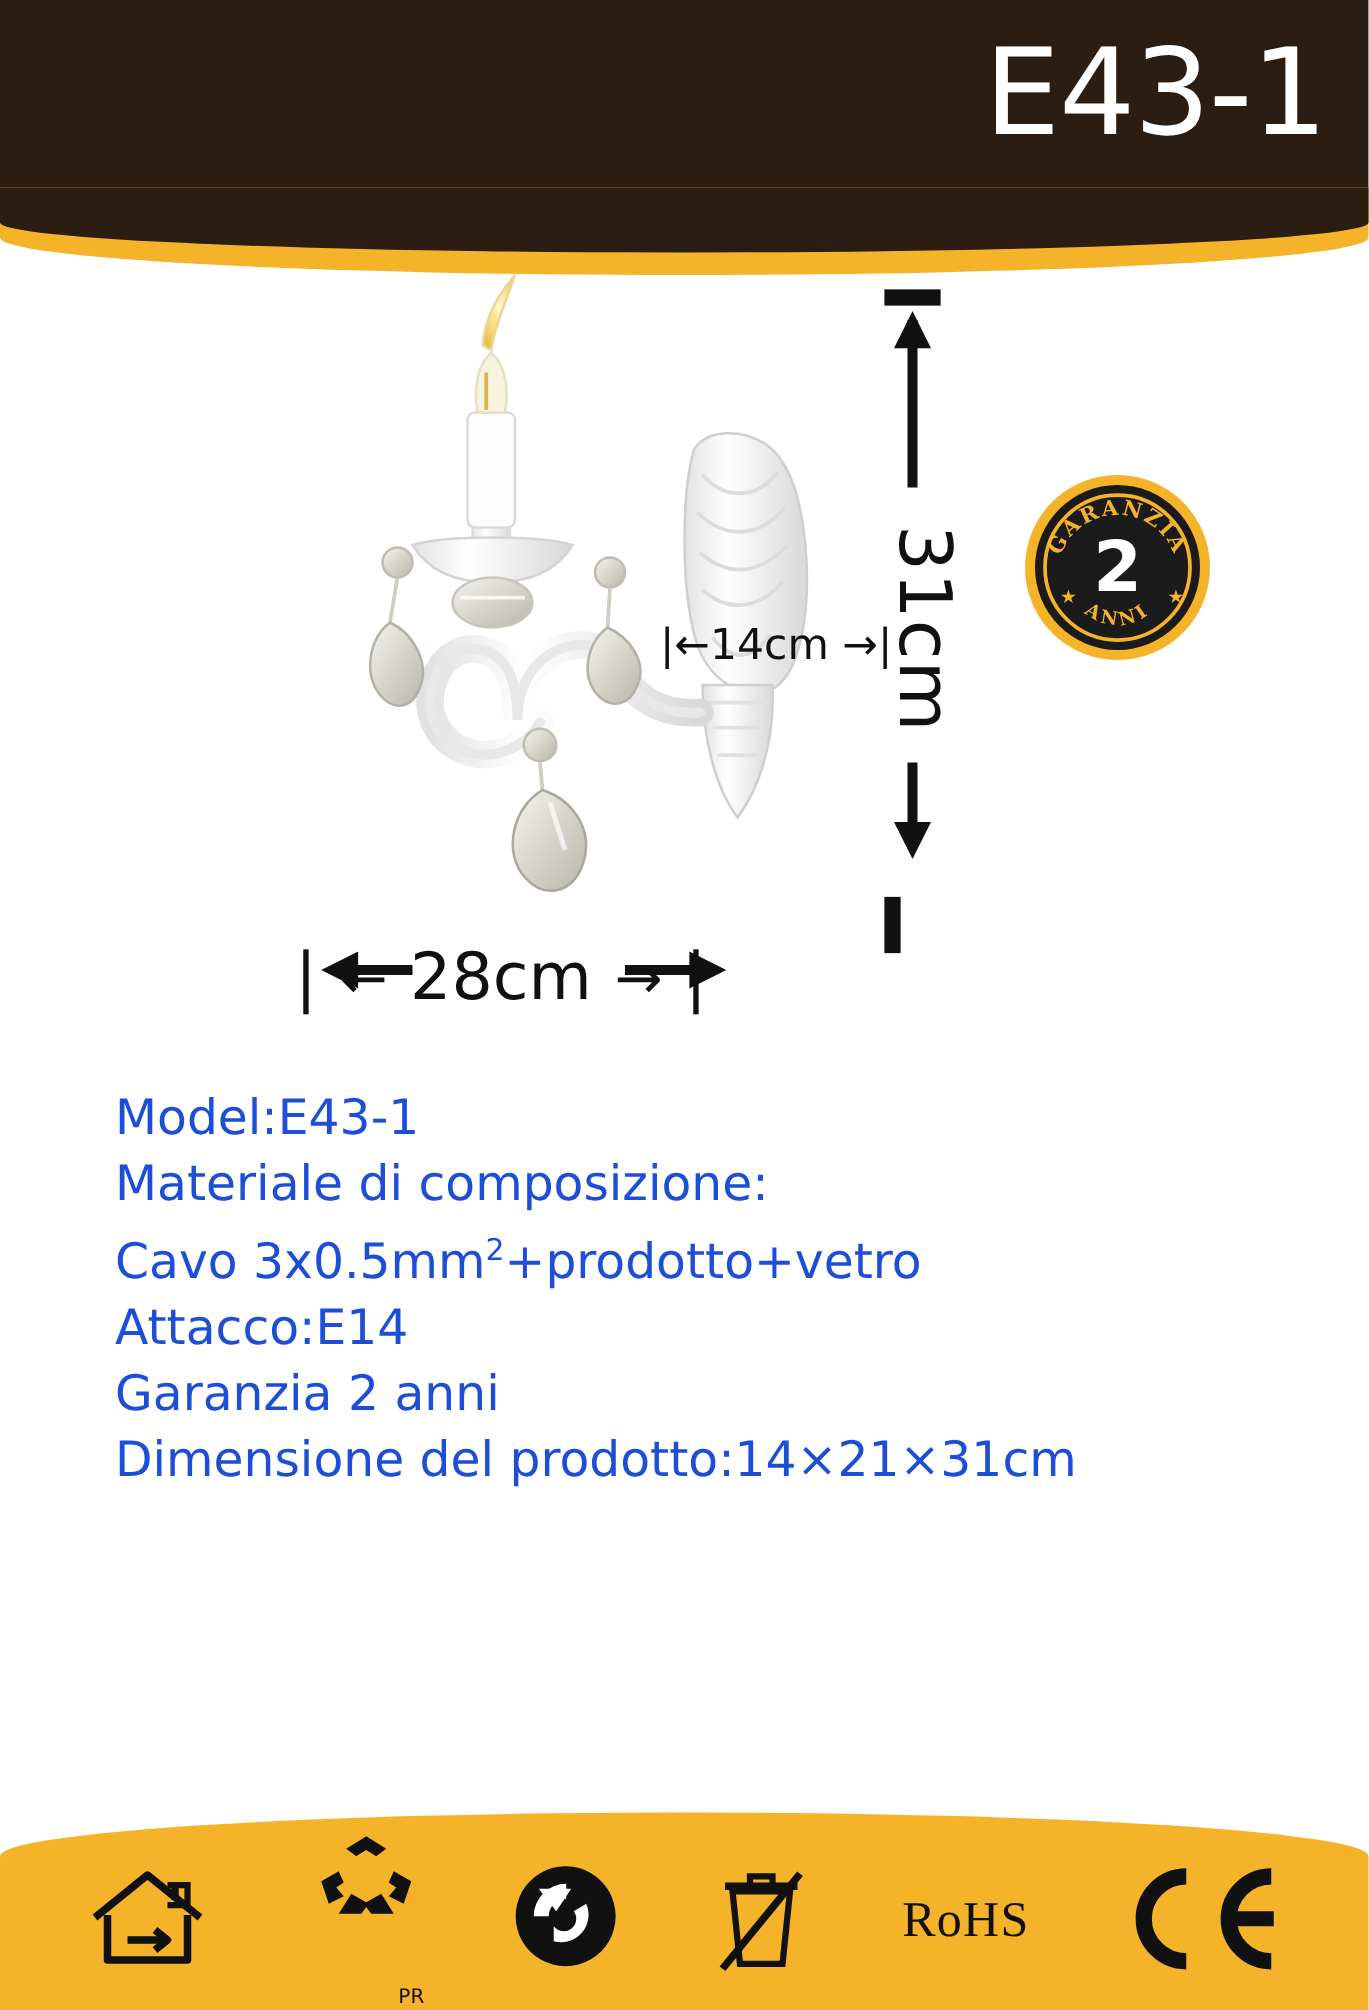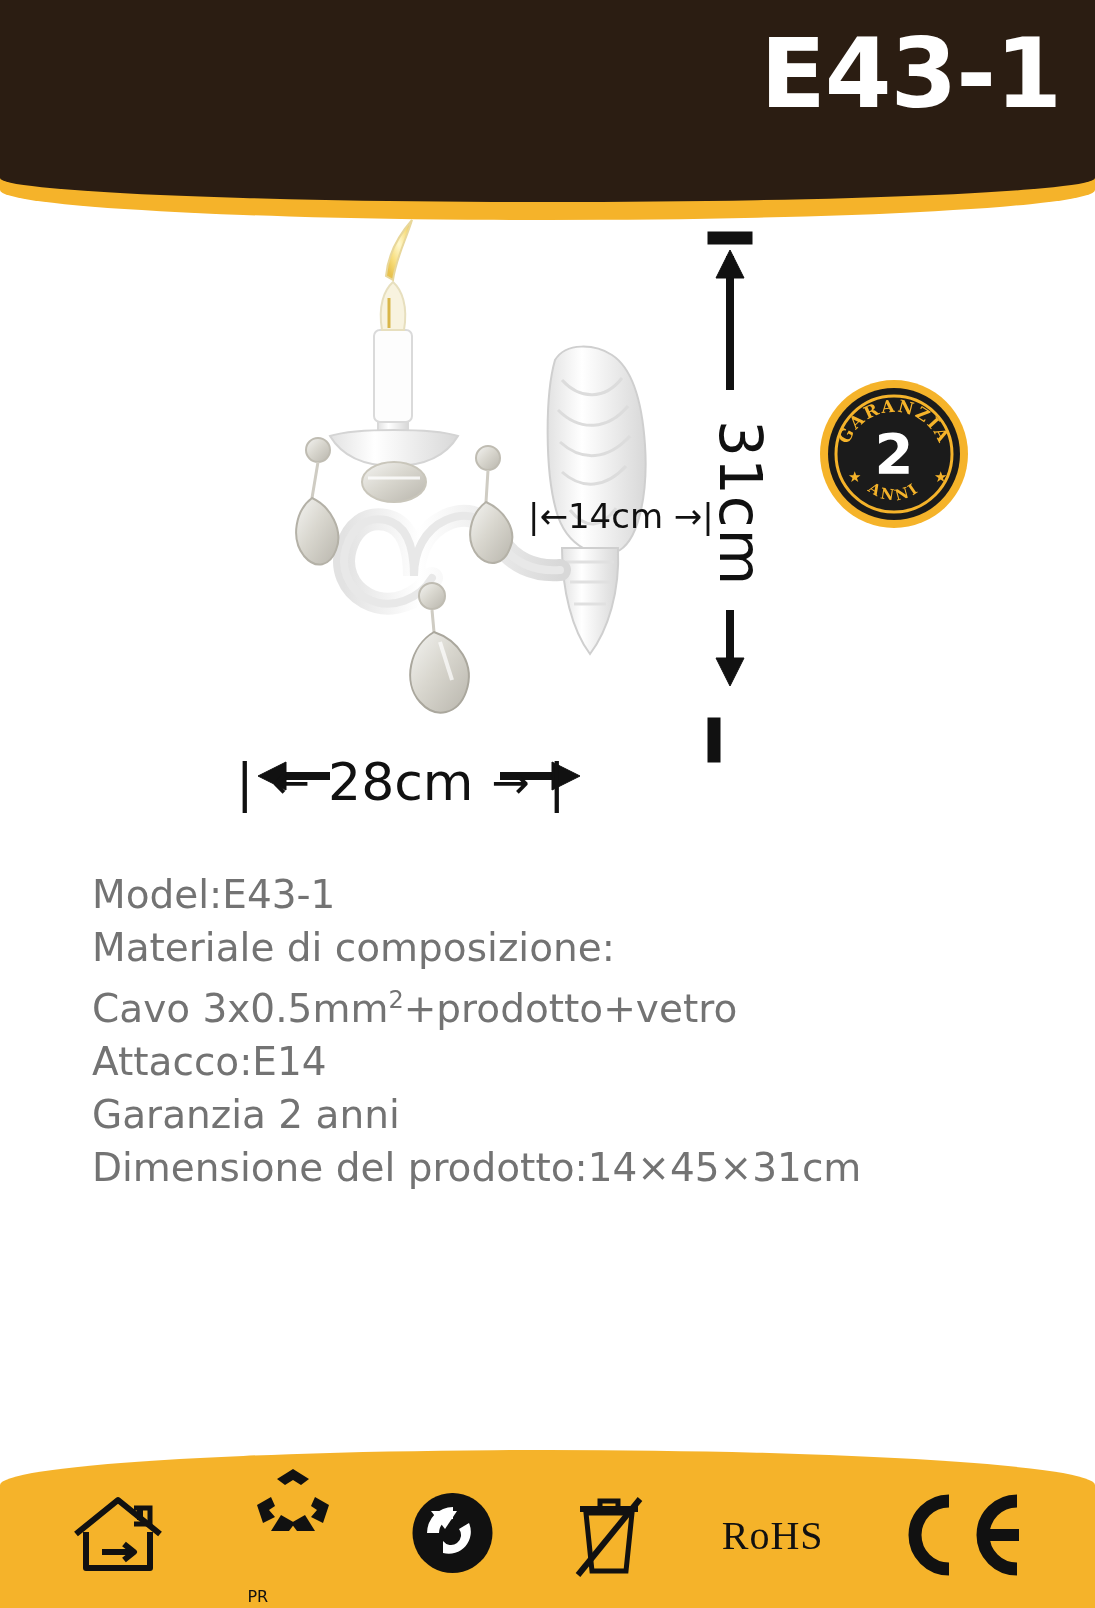--- a/index.html
+++ b/index.html
@@ -26,21 +26,21 @@
     height: 178px;
     background: #2b1d12;
   }
   .header-title {
     position: absolute;
     right: 34px;
     top: 26px;
     color: #ffffff;
     font-size: 96px;
     line-height: 1;
-    font-weight: 700;
+    font-weight: 400;
     letter-spacing: -1px;
     font-family: "DejaVu Sans", sans-serif;
   }
   .header-curve {
     position: absolute;
     left: 0;
     top: 150px;
     width: 1095px;
     height: 70px;
     background: #f5b32a;
@@ -147,21 +147,21 @@
     height: 152px;
   }
 
   
   .spec-block {
     position: absolute;
     left: 92px;
     top: 868px;
     width: 920px;
     font-family: "DejaVu Sans", sans-serif;
-    color: #737373;
+    color: #1d4ed8;
   }
   .spec-line {
     font-size: 39px;
     line-height: 53px;
     white-space: nowrap;
   }
   .spec-line sup {
     font-size: 24px;
     vertical-align: super;
   }
@@ -305,38 +305,38 @@
       </g>
     </svg>
   </div>
 
   <div class="spec-block">
     <div class="spec-line">Model:E43-1</div>
     <div class="spec-line">Materiale  di composizione:</div>
     <div class="spec-line"><span>Cavo 3x0.5mm</span><sup>2</sup><span>+prodotto+vetro</span></div>
     <div class="spec-line">Attacco:E14</div>
     <div class="spec-line">Garanzia  2  anni</div>
-    <div class="spec-line">Dimensione del prodotto:14×45×31cm</div>
+    <div class="spec-line">Dimensione del prodotto:14×21×31cm</div>
   </div>
 
   <div class="footer-band"></div>
   <div class="footer-icons">
 
     <span>
       <svg width="108" height="86" viewBox="0 0 108 86">
         <path d="M6 44 L48 10 L90 44" fill="none" stroke="#111" stroke-width="6" stroke-linejoin="round"></path>
         <path d="M16 42 V78 H80 V42" fill="none" stroke="#111" stroke-width="6" stroke-linejoin="round"></path>
         <path d="M70 18 V30" stroke="#111" stroke-width="6"></path>
         <path d="M64 18 H80 V34 H64" fill="none" stroke="#111" stroke-width="5"></path>
         <path d="M32 62 H62" stroke="#111" stroke-width="6"></path>
         <path d="M54 54 L64 62 L54 70" fill="none" stroke="#111" stroke-width="6" stroke-linejoin="round"></path>
       </svg>
     </span>
 
-    <span style="display:inline-flex;flex-direction:column;align-items:flex-start;gap:48px;">
+    <span style="display:inline-flex;flex-direction:column;align-items:flex-end;gap:48px;">
       <svg width="92" height="76" viewBox="0 0 92 76">
         <path d="M30 14 L46 4 L62 14 L54 20 L46 15 L38 20 Z" fill="#111"></path>
         <path d="M16 58 L10 40 L24 32 L28 41 L22 45 L28 52 Z" fill="#111"></path>
         <path d="M76 58 L82 40 L68 32 L64 41 L70 45 L64 52 Z" fill="#111"></path>
         <path d="M24 66 L34 50 L48 58 L42 66 Z" fill="#111"></path>
         <path d="M68 66 L58 50 L44 58 L50 66 Z" fill="#111"></path>
       </svg>
       <span style="font-size:16px;font-family:'DejaVu Sans',sans-serif;color:#111;margin-top:-2px;">PR</span>
     </span>
 

